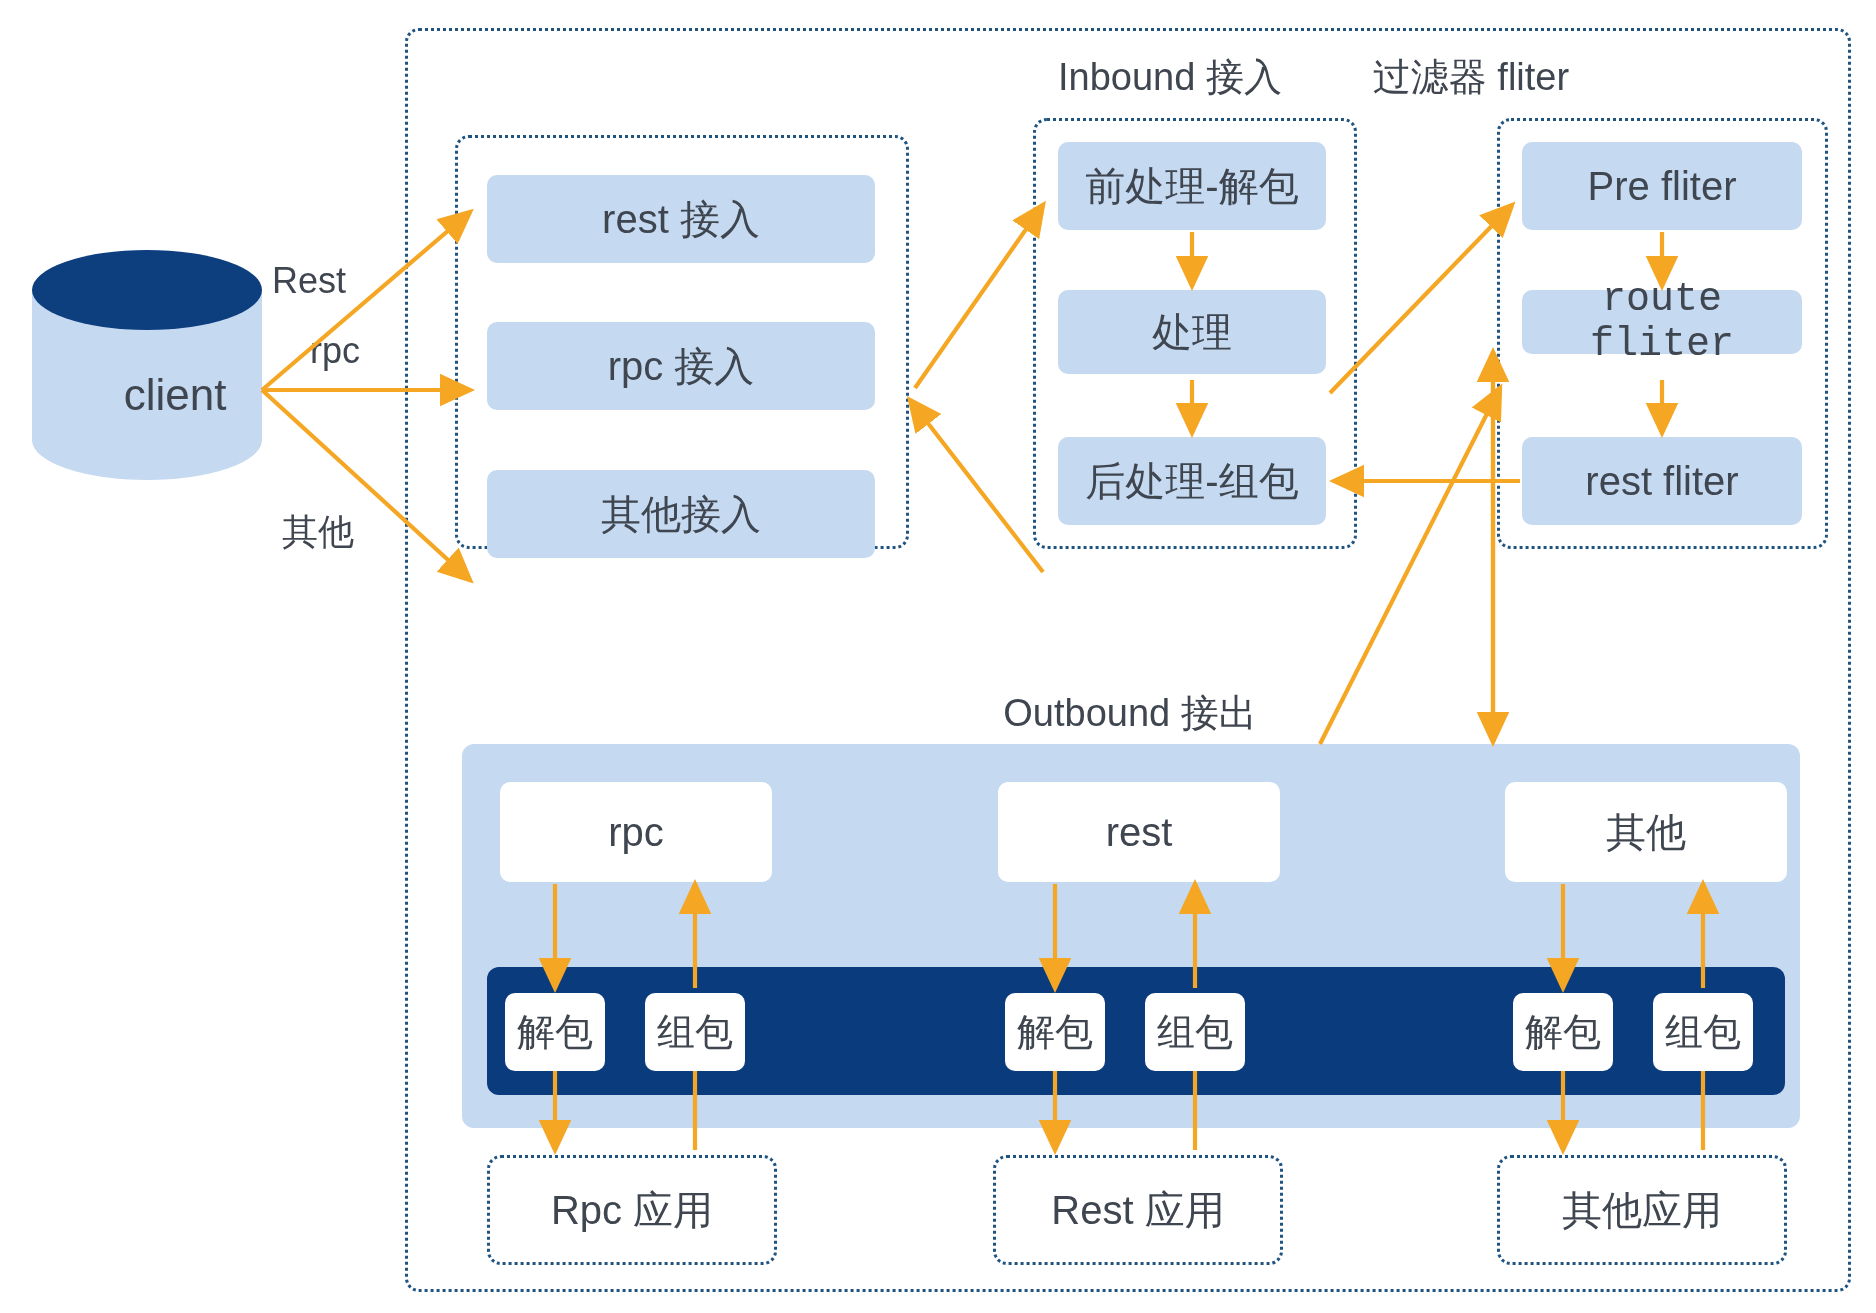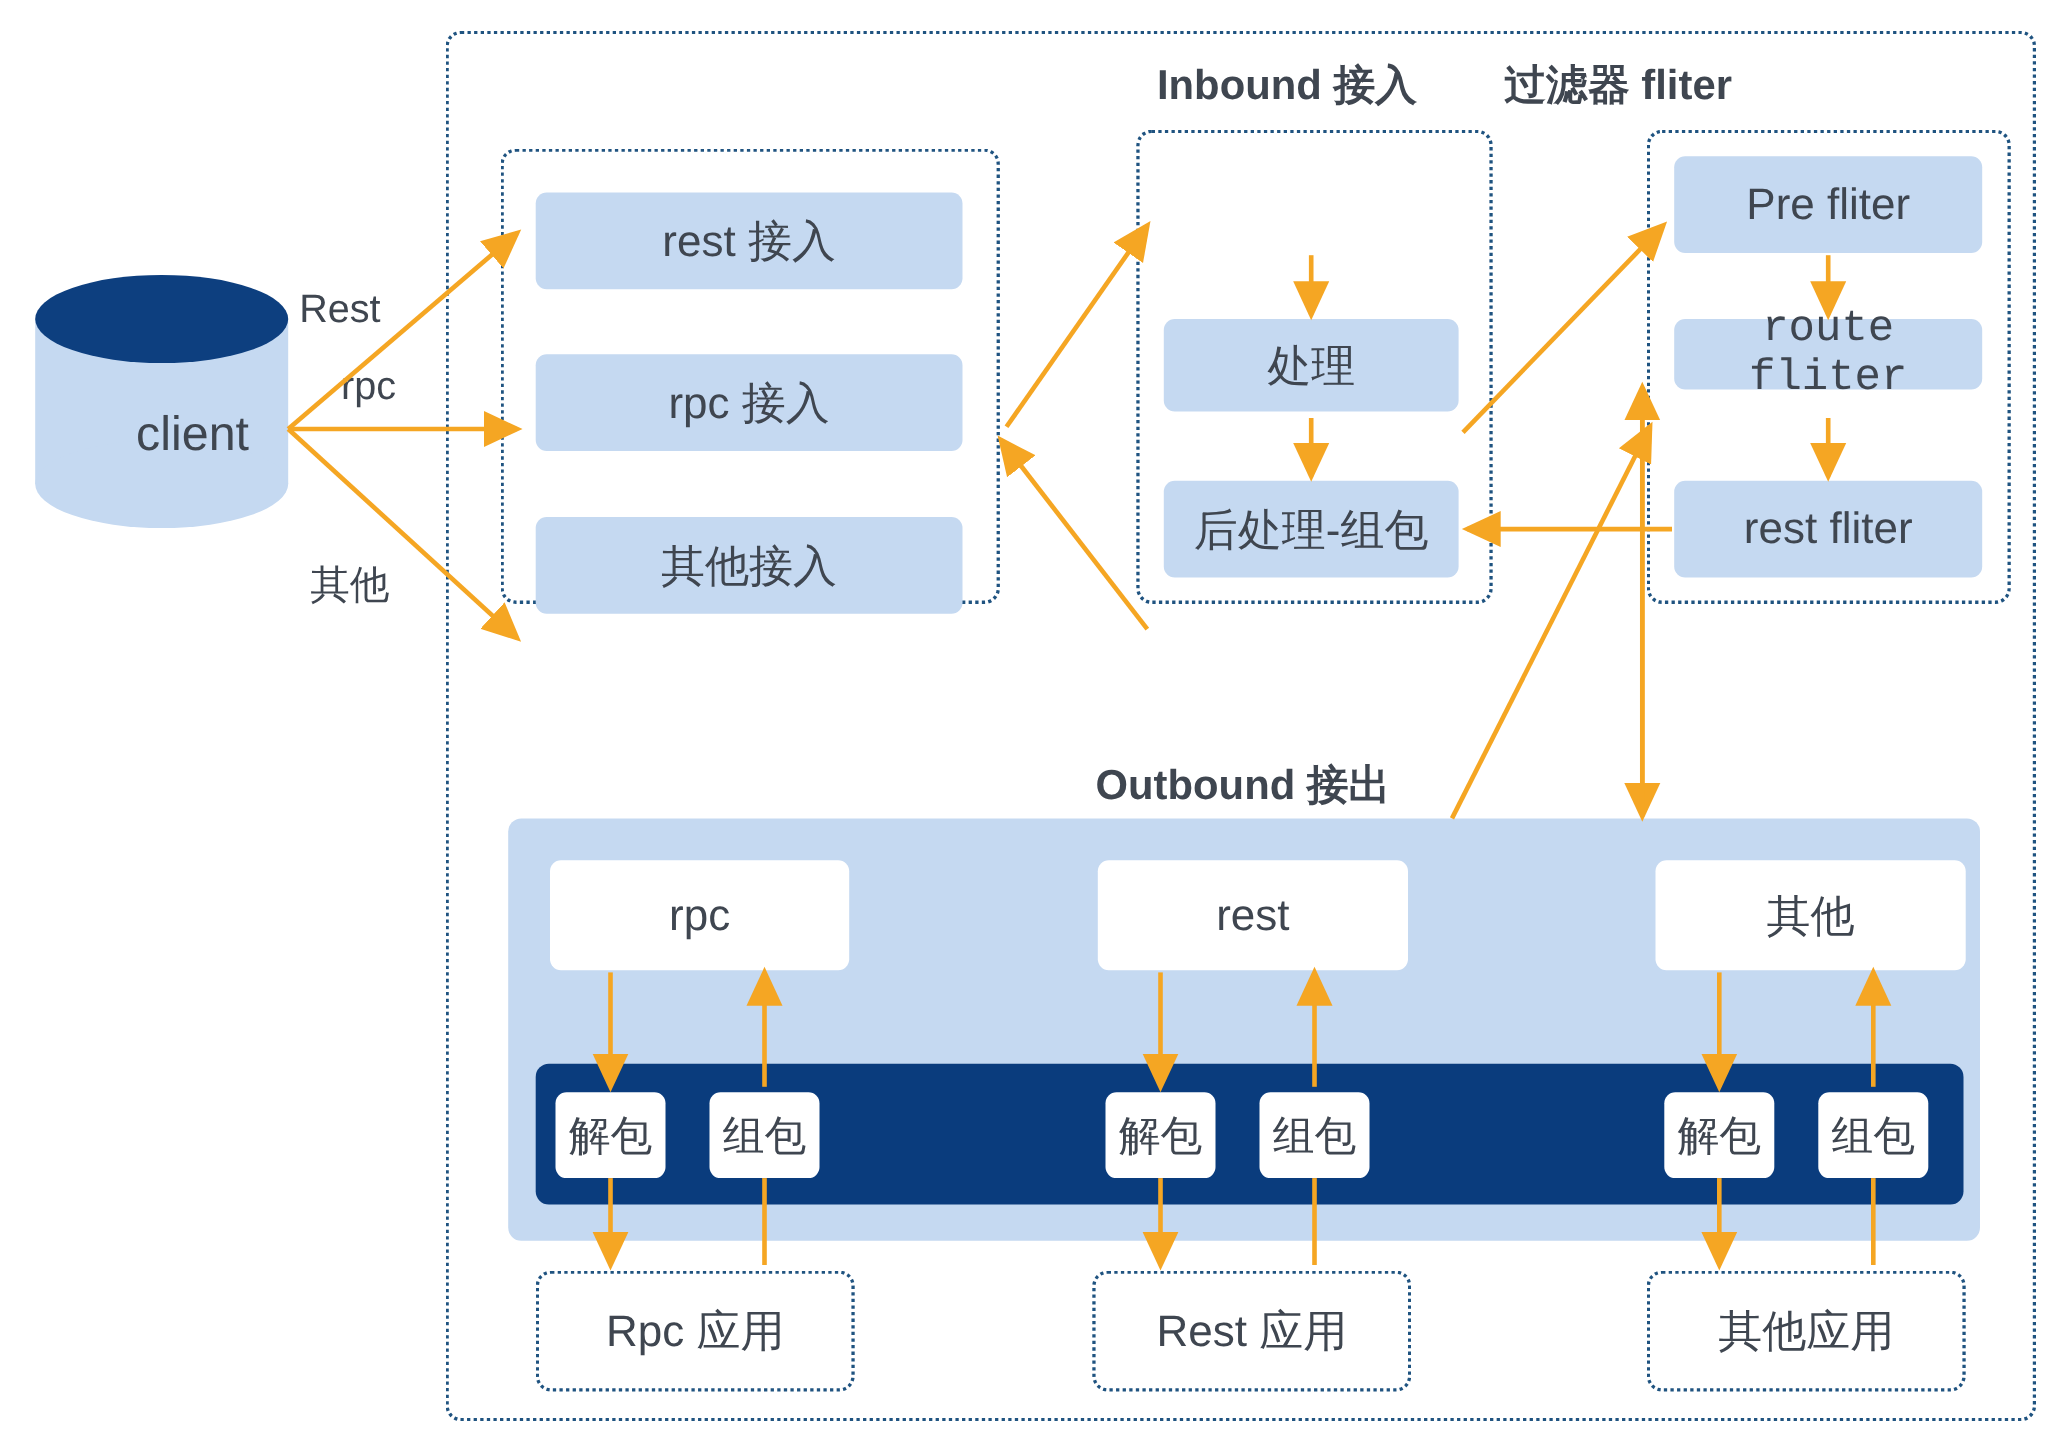--- a/index.html
+++ b/index.html
@@ -8,21 +8,21 @@
     background:#ffffff;overflow:hidden;
     font-family:"Liberation Sans","DejaVu Sans",sans-serif;
     color:#3f4650;
   }
   svg.layer{position:absolute;left:0;top:0;width:1876px;height:1313px;pointer-events:none;}
   .node{position:absolute;display:flex;align-items:center;justify-content:center;text-align:center;box-sizing:border-box;}
   .bluebox{background:#c5d9f1;border-radius:10px;font-size:40px;}
   .whitebox{background:#ffffff;border-radius:10px;font-size:40px;}
   .dottedbox{border:3px dotted #1f5380;border-radius:14px;background:transparent;}
   .dottedapp{border:3px dotted #1f5380;border-radius:14px;background:#ffffff;font-size:40px;}
-  .grouptitle{position:absolute;font-size:38px;font-weight:bold;color:#3f4650;white-space:nowrap;text-align:center;}
+  .grouptitle{position:absolute;font-size:38px;font-weight:normal;color:#3f4650;white-space:nowrap;text-align:center;}
   .edgelabel{position:absolute;font-size:36px;color:#3f4650;white-space:nowrap;}
   .panel{position:absolute;background:#c5d9f1;border-radius:12px;}
   .darkbar{position:absolute;background:#0a3c7d;border-radius:12px;}
   .smallwhite{position:absolute;background:#ffffff;border-radius:10px;display:flex;align-items:center;justify-content:center;font-size:38px;text-align:right;}
   .cyl-body{position:absolute;background:#c5d9f1;}
   .cyl-top{position:absolute;background:#0d3f7f;border-radius:50%;}
   .cyl-bottom{position:absolute;background:#c5d9f1;border-radius:50%;}
   .cyl-label{position:absolute;display:flex;align-items:center;justify-content:center;font-size:44px;color:#3f4650;padding-left:28px;}
 </style>
 </head>
@@ -41,20 +41,21 @@
   <div class="edgelabel" style="left:310px;top:330px;">rpc</div>
   <div class="edgelabel" style="left:282px;top:508px;">其他</div>
 
   <div class="dottedbox" style="position:absolute;left:455px;top:135px;width:448px;height:408px;"></div>
   <div class="node bluebox" style="left:487px;top:175px;width:388px;height:88px;">rest 接入</div>
   <div class="node bluebox" style="left:487px;top:322px;width:388px;height:88px;">rpc 接入</div>
   <div class="node bluebox" style="left:487px;top:470px;width:388px;height:88px;text-align:right;">其他接入</div>
 
   <div class="grouptitle" style="left:1010px;top:52px;width:320px;">Inbound 接入</div>
   <div class="dottedbox" style="position:absolute;left:1033px;top:118px;width:318px;height:425px;"></div>
+  <div class="node bluebox" style="left:1058px;top:142px;width:268px;height:88px;">前处理-解包</div>
   <div class="node bluebox" style="left:1058px;top:290px;width:268px;height:84px;">处理</div>
   <div class="node bluebox" style="left:1058px;top:437px;width:268px;height:88px;">后处理-组包</div>
 
   <div class="grouptitle" style="left:1306px;top:52px;width:330px;">过滤器 fliter</div>
   <div class="dottedbox" style="position:absolute;left:1497px;top:118px;width:325px;height:425px;"></div>
   <div class="node bluebox" style="left:1522px;top:142px;width:280px;height:88px;">Pre fliter</div>
   <div class="node bluebox" style="left:1522px;top:290px;width:280px;height:64px;font-family:Liberation Mono, monospace;">route fliter</div>
   <div class="node bluebox" style="left:1522px;top:437px;width:280px;height:88px;">rest fliter</div>
 
   <div class="grouptitle" style="left:960px;top:688px;width:340px;">Outbound 接出</div>

